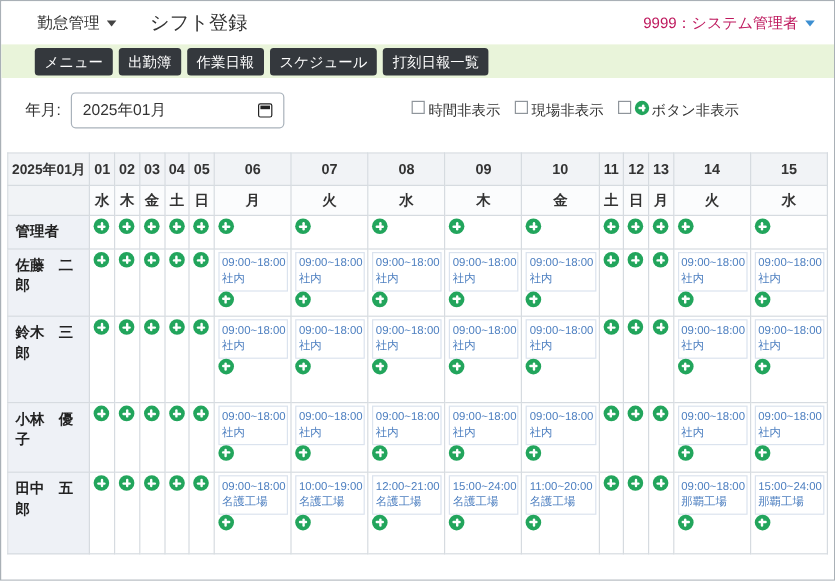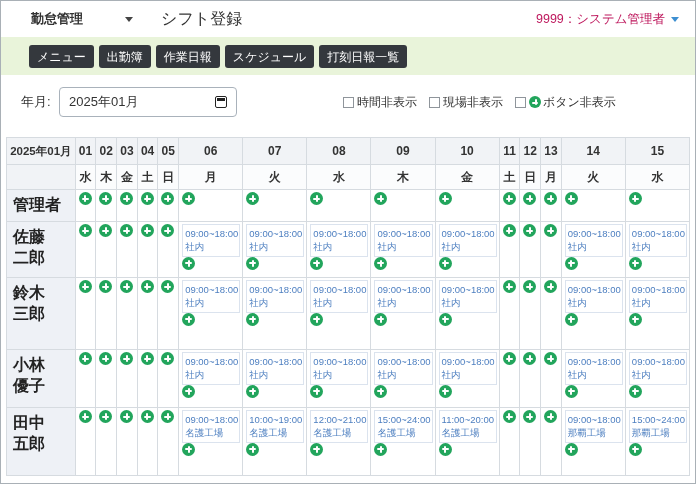--- a/index.html
+++ b/index.html
@@ -3,60 +3,60 @@
 <meta charset="utf-8">
 <style>
   * { box-sizing: border-box; }
   html,body { margin:0; padding:0; background:#fff; }
   body { font-family:"Liberation Sans","DejaVu Sans",sans-serif; color:#333; }
 
   .window { width:696px; height:484px; border:1px solid #a9b0b6; background:#fff; overflow:hidden; position:relative; }
 
   
   .topbar { height:36px; display:flex; align-items:center; padding:0 16px 0 30px; background:#fff; }
-  .app-menu { font-weight:bold; font-size:13px; color:#333; display:flex; align-items:center; cursor:pointer;gap:36px; }
+  .app-menu { font-weight:normal; font-size:13px; color:#333; display:flex; align-items:center; cursor:pointer; }
   .caret { display:inline-block; width:0; height:0; border-left:4px solid transparent; border-right:4px solid transparent; border-top:5px solid #444; margin-left:6px; }
   .page-title { margin-left:28px; font-size:16px; color:#333; }
   .account { margin-left:auto; color:#be185d; font-size:12.5px; display:flex; align-items:center; cursor:pointer; }
   .account .caret { border-top-color:#3d8fd1; }
 
   
-  .navstrip { height:38px; background:#e9f4da; display:flex; align-items:center; padding-left:28px; gap:5px; }
+  .navstrip { height:28px; background:#e9f4da; display:flex; align-items:center; padding-left:28px; gap:5px; }
   .nav-btn { background:#34383d; color:#fff; font-size:12px; line-height:1; padding:6px 8px 5px; border-radius:3px; border:none; cursor:pointer; font-family:inherit; }
 
   
   .filters { padding:12px 14px 8px 20px; }
   .filter-row { display:flex; align-items:center; margin-bottom:10px; }
   .filter-label { font-size:13px; width:38px; flex:none; }
   .month-input { width:178px; height:30px; border:1px solid #a9b2bb; border-radius:4px; display:flex; align-items:center; justify-content:space-between; padding:0 9px; font-size:13px; background:#fff; cursor:pointer; }
   .cal-icon { width:12px; height:12px; border:1.5px solid #222; border-radius:2px; position:relative; flex:none; }
   .cal-icon::before { content:""; position:absolute; left:1px; right:1px; top:1px; height:2.5px; background:#222; }
   .dept-select { width:178px; height:26px; border:1px solid #a9b2bb; border-radius:4px; display:flex; align-items:center; justify-content:flex-end; padding:0 9px; background:#fff; cursor:pointer; }
   .chev { width:6px; height:6px; border-right:1.5px solid #555; border-bottom:1.5px solid #555; transform:rotate(45deg); margin-top:-3px; }
 
   .checks { margin-left:106px; display:flex; gap:12px; align-items:center; font-size:12px; white-space:nowrap; }
-  .check-item { display:flex; align-items:center; cursor:pointer; }
+  .check-item { display:flex; cursor:pointer; }
   .checkbox { width:11px; height:11px; border:1px solid #8f959b; background:#fff; display:inline-block; margin-right:3px; flex:none; }
 
   .plus-badge, .plus-btn { width:13px; height:13px; border-radius:50%; background:#22a55c; position:relative; display:inline-block; flex:none; cursor:pointer; }
   .plus-badge::before, .plus-btn::before { content:""; position:absolute; left:3px; right:3px; top:5.5px; height:2px; background:#fff; border-radius:1px; }
   .plus-badge::after,  .plus-btn::after  { content:""; position:absolute; top:3px; bottom:3px; left:5.5px; width:2px; background:#fff; border-radius:1px; }
   .plus-badge { width:12px; height:12px; margin-right:2px; }
 
   
   .table-wrap { margin:2px 5px 0 5px; }
   table.shift { border-collapse:collapse; table-layout:fixed; }
   table.shift th, table.shift td { border:1px solid #d6dbe0; padding:0; }
   tr.dates th { height:27px; background:#f1f3f6; font-size:12px; font-weight:bold; text-align:center; color:#333; }
   tr.dates th.month-cell { font-size:11.5px; }
   tr.dows th { height:25px; background:#fbfcfd; font-size:12px; font-weight:bold; text-align:center; color:#333; }
   tr.dows th.blank { background:#f1f3f6; }
   .dow-saturday { color:#4a90d9; }
   .dow-sunday { color:#e03c3c; }
-  tbody th.name { background:#eef1f6; font-weight:bold; text-align:left; padding:5px 6px; vertical-align:top; font-size:16px; color:#222; }
+  tbody th.name { background:#eef1f6; font-weight:bold; text-align:left; padding:5px 6px; vertical-align:top; font-size:12px; color:#222; }
   tbody td { vertical-align:top; background:#fff; }
   .cell { display:flex; flex-direction:column; align-items:flex-start; height:100%; padding:2px 2px 4px 3px; }
   .shift-box { align-self:stretch; border:1px solid #dbe3ee; color:#4d7fc0; font-size:9.5px; line-height:1.4; padding:2px 1px 2px 2px; background:#fff; white-space:nowrap; overflow:hidden; cursor:pointer; }
   .cell .plus-btn { margin-top:auto; }
 </style>
 </head>
 <body>
 
 <div class="window">
 

